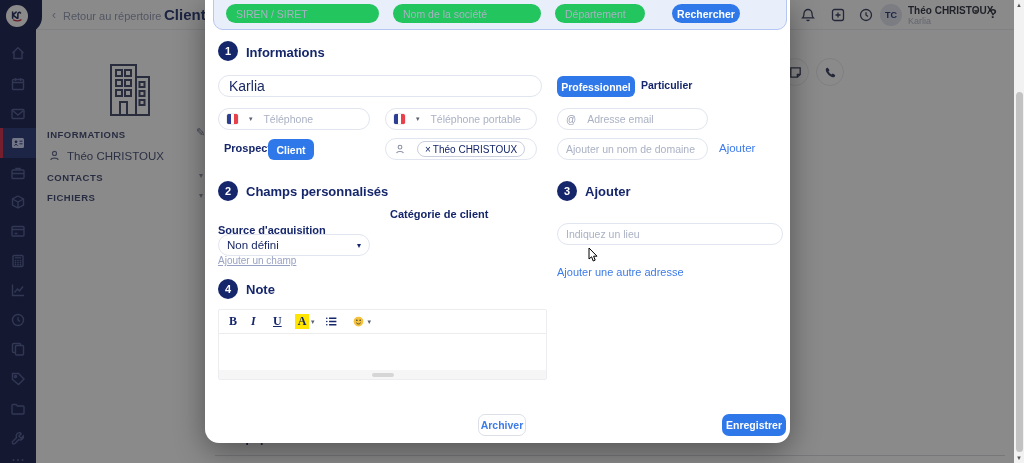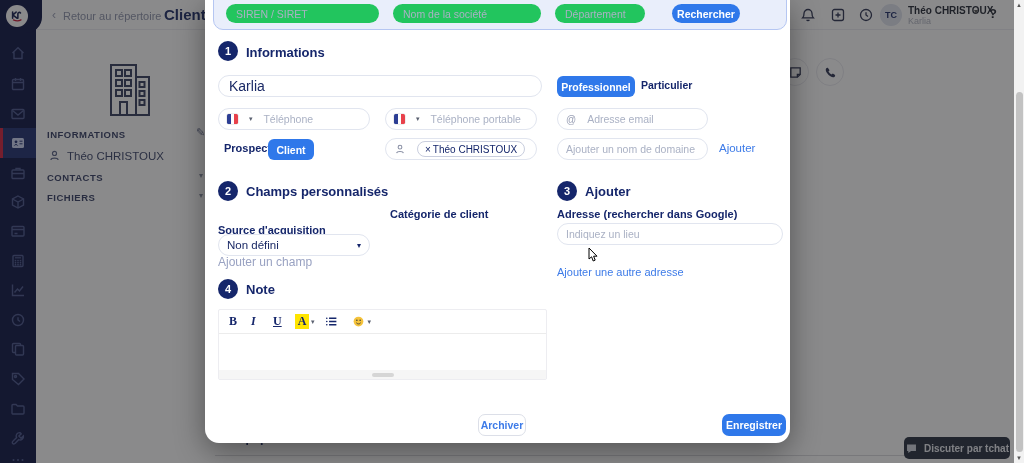--- a/index.html
+++ b/index.html
@@ -37,21 +37,21 @@
   .pill-input { position:absolute; height:22px; background:#fff; border:1px solid #e1e5ef; border-radius:12px; font-family:"Liberation Sans",sans-serif; font-size:10.5px; color:#1b2a66; padding:0 10px; outline:none; }
   .pill-input::placeholder { color:#aab1c4; }
   .panel-input { position:absolute; height:19px; background:#22c55e; border:none; border-radius:10px; font-size:10.5px; color:#3a4469; padding:0 10px; outline:none; font-family:"Liberation Sans",sans-serif;}
   .panel-input::placeholder { color:#aab1c4; }
   .sec-circle { position:absolute; width:20px; height:20px; background:#15266b; color:#fff; border-radius:50%; font-size:11px; font-weight:bold; display:flex; align-items:center; justify-content:center; }
   .sec-title { position:absolute; font-size:13px; font-weight:bold; color:#15266b; }
   .btn-blue { position:absolute; background:#2f78ea; color:#fff; border:none; border-radius:6px; font-weight:bold; font-size:10.5px; font-family:"Liberation Sans",sans-serif; cursor:pointer; }
   .toggle-off { position:absolute; background:none; border:none; color:#15266b; font-weight:bold; font-size:10.5px; font-family:"Liberation Sans",sans-serif; cursor:pointer; }
   .field-label { position:absolute; font-size:11px; font-weight:bold; color:#15266b; }
   .link { position:absolute; font-size:11px; color:#3d7be8; cursor:pointer; }
-  .link-muted { position:absolute; font-size:12px; color:#99a2c2; cursor:pointer; }
+  .link-muted { position:absolute; font-size:10px; color:#99a2c2; cursor:pointer;text-decoration:underline; }
   .flag { display:inline-block; width:15px; height:10px; border-radius:1.5px; background:linear-gradient(90deg,#2c3e94 0 33%,#fff 33% 66%,#e8414b 66% 100%); box-shadow:0 0 0 0.5px #ddd; }
   .caret { font-size:7px; color:#5a6070; }
   .input-wrap { position:absolute; height:22px; background:#fff; border:1px solid #e1e5ef; border-radius:12px; display:flex; align-items:center; padding:0 8px; gap:11px; }
   .input-wrap input { border:none; outline:none; font-size:10.5px; color:#1b2a66; width:100%; font-family:"Liberation Sans",sans-serif; background:transparent; }
   .input-wrap input::placeholder { color:#aab1c4; }
   .chip { display:inline-flex; align-items:center; gap:2px; height:16px; border:1px solid #c9cede; border-radius:9px; padding:0 7px; font-size:10px; color:#15266b; white-space:nowrap; }
   #editor { position:absolute; left:13px; top:309px; width:329px; height:71px; border:1px solid #ededf1; border-radius:2px; background:#fff; }
   #editor-toolbar { position:relative; height:24px; border-bottom:1px solid #ececec; display:flex; align-items:center; padding-left:10px; gap:0; }
   .ed-btn { font-family:"Liberation Serif",serif; font-weight:bold; font-size:12px; color:#15266b; width:22px; text-align:left; cursor:pointer; }
   #editor-resize { position:absolute; left:0; bottom:0; width:100%; height:9px; background:#f6f6f6; display:flex; align-items:center; justify-content:center; }
@@ -113,26 +113,20 @@
     </div>
 
     <div class="abs" style="left:197px;top:401px;font-size:12.5px;font-weight:bold;color:#1b2a66">Équipements</div>
     <svg class="abs" style="left:630px;top:402px;width:12px;height:12px;color:#3a4469" viewBox="0 0 16 16" fill="none" stroke="currentColor" stroke-width="1.4">
       <circle cx="8" cy="8" r="2.2"></circle>
         <path d="M8 2.2v2M8 11.8v2M2.2 8h2M11.8 8h2M3.9 3.9l1.4 1.4M10.7 10.7l1.4 1.4M12.1 3.9l-1.4 1.4M5.3 10.7l-1.4 1.4"></path>
     </svg>
     <div class="abs" style="left:652px;top:402px;font-size:9px;color:#3a4469">▾</div>
     <div class="abs" style="left:179px;top:425px;width:790px;height:1px;background:#d9d9dd"></div>
 
-    <div class="abs" style="left:868px;top:407px;width:106px;height:22px;background:#242d3d;border-radius:5px;display:flex;align-items:center;justify-content:center;gap:6px">
-      <svg style="width:13px;height:13px;color:#cfd4de" viewBox="0 0 16 16">
-        <path fill="currentColor" d="M2.5 3h11v8h-6L4 13.5V11H2.5Z"></path>
-      </svg>
-      <span style="color:#e8eaf0;font-size:10px;font-weight:bold">Discuter par tchat</span>
-    </div>
   </div>
 
   <div id="topbar" class="abs">
     <span class="abs" style="left:16px;top:8px;font-size:12px;color:#9aa0b5">‹</span>
     <span class="abs" style="left:27px;top:10px;font-size:11px;color:#8d93ab">Retour au répertoire</span>
     <span class="abs" style="left:128px;top:6px;font-size:15px;font-weight:bold;color:#1b2a66">Client</span>
 
     <span class="tb-icon" style="left:764px">
       <svg viewBox="0 0 16 16" fill="none" stroke="currentColor" stroke-width="1.3">
         <path d="M8 2.5a4 4 0 0 1 4 4c0 3 .8 3.8 1.3 4.3H2.7C3.2 10.3 4 9.5 4 6.5a4 4 0 0 1 4-4Z"></path>
@@ -320,21 +314,20 @@
     <div class="field-label" style="left:185px;top:208px">Catégorie de client</div>
 
     <div class="input-wrap" style="left:13px;top:234px;width:152px;justify-content:space-between">
       <span style="font-size:11.5px;color:#1b2a66">Non défini</span>
       <span style="font-size:8px;color:#15266b">▾</span>
     </div>
     <span class="link-muted" style="left:13px;top:255px">Ajouter un champ</span>
 
     <div class="sec-circle" style="left:352px;top:181px">3</div>
     <div class="sec-title" style="left:380px;top:184px">Ajouter</div>
-    <div class="field-label" style="left:352px;top:208px">Adresse (rechercher dans Google)</div>
     <div class="input-wrap" style="left:352px;top:223px;width:226px">
       <input placeholder="Indiquez un lieu" style="">
     </div>
     <span class="link" style="left:352px;top:266px">Ajouter une autre adresse</span>
 
     <div class="sec-circle" style="left:13px;top:279px">4</div>
     <div class="sec-title" style="left:41px;top:282px">Note</div>
 
     <div id="editor">
       <div id="editor-toolbar">

